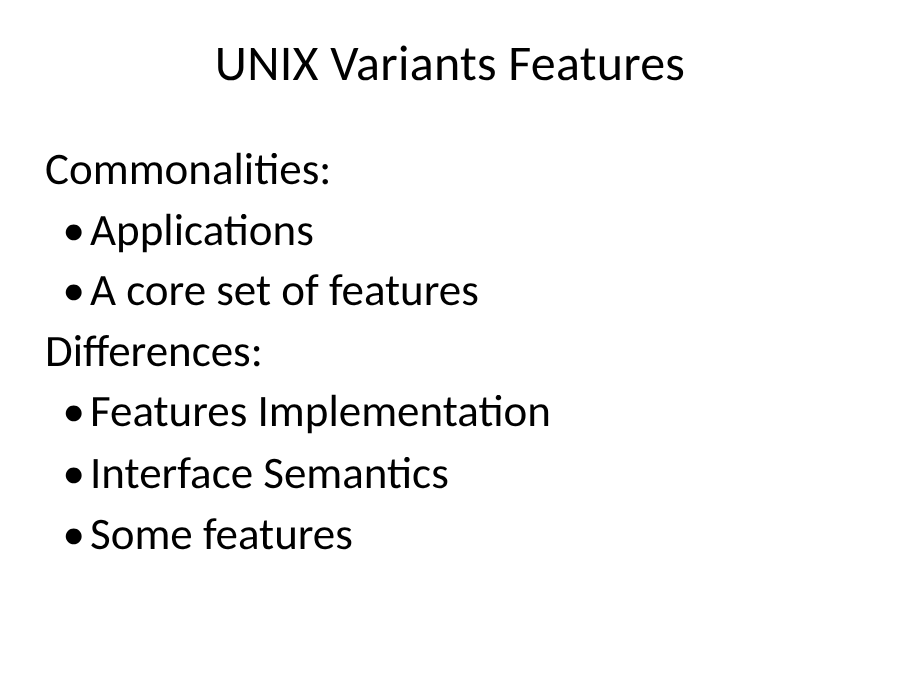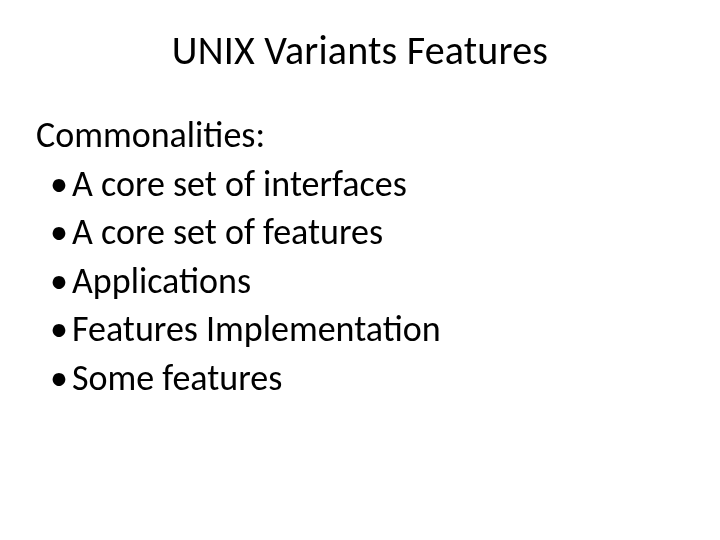--- a/index.html
+++ b/index.html
@@ -43,21 +43,22 @@
 </style>
 </head>
 <body>
 
 <div class="slide">
   <h1 class="title">UNIX Variants Features</h1>
 
   <div class="body">
 
     <p class="section-heading">Commonalities:</p>
-    <p class="bullet">A core set of interfaces</p>
+    <p class="bullet">Applications</p>
     <p class="bullet">A core set of features</p>
-    <p class="bullet">Applications</p>
 
+    <p class="section-heading">Differences:</p>
     <p class="bullet">Features Implementation</p>
+    <p class="bullet">Interface Semantics</p>
     <p class="bullet">Some features</p>
 
   </div>
 </div>
 
 </body></html>

